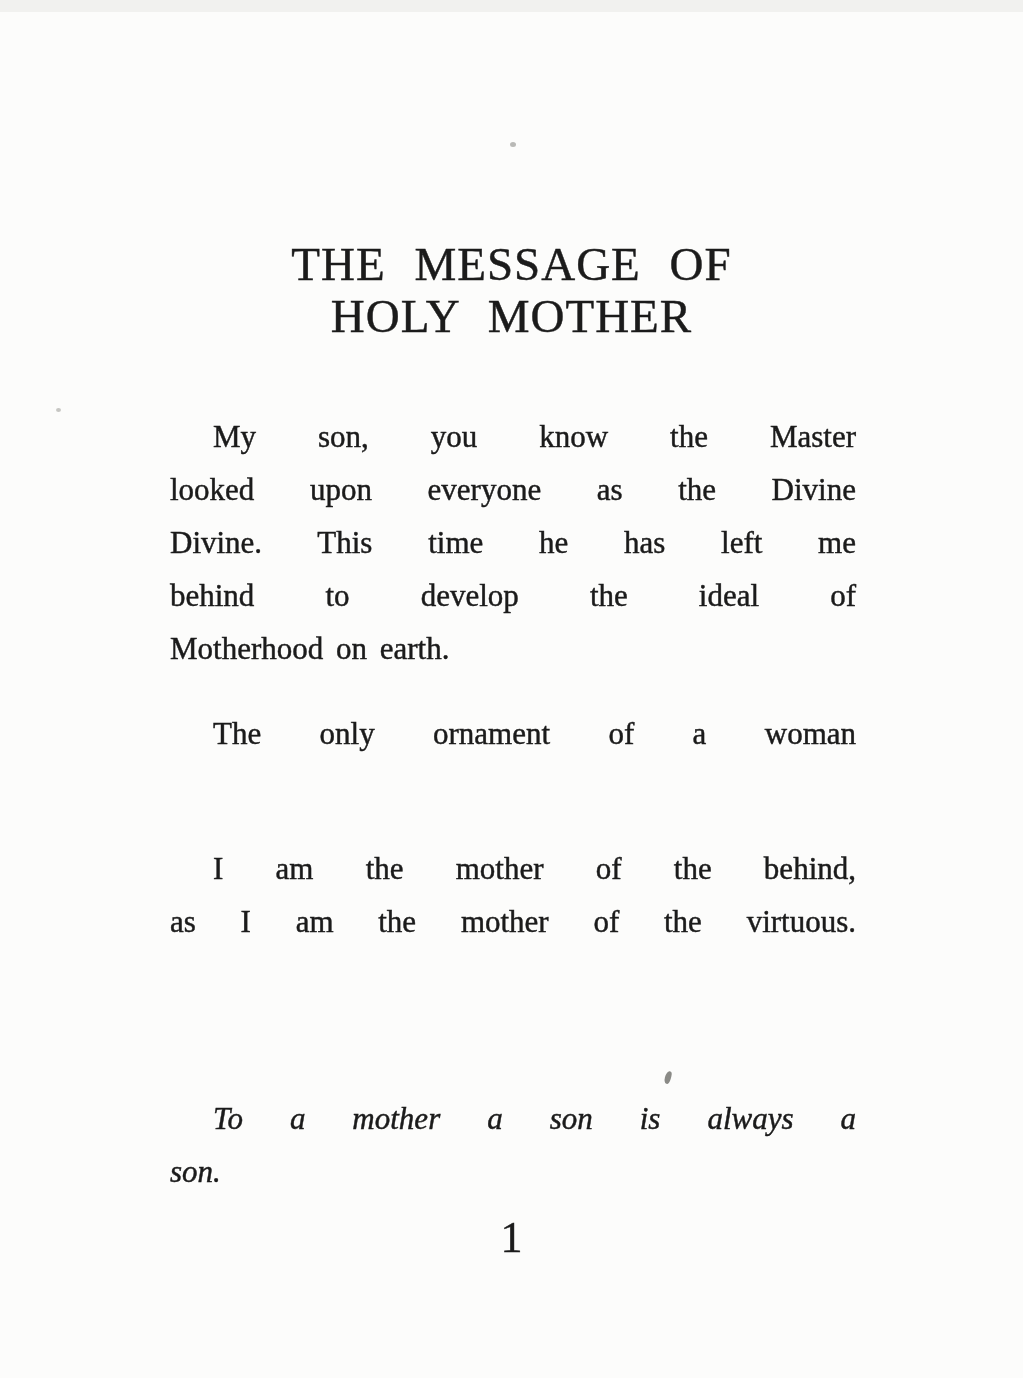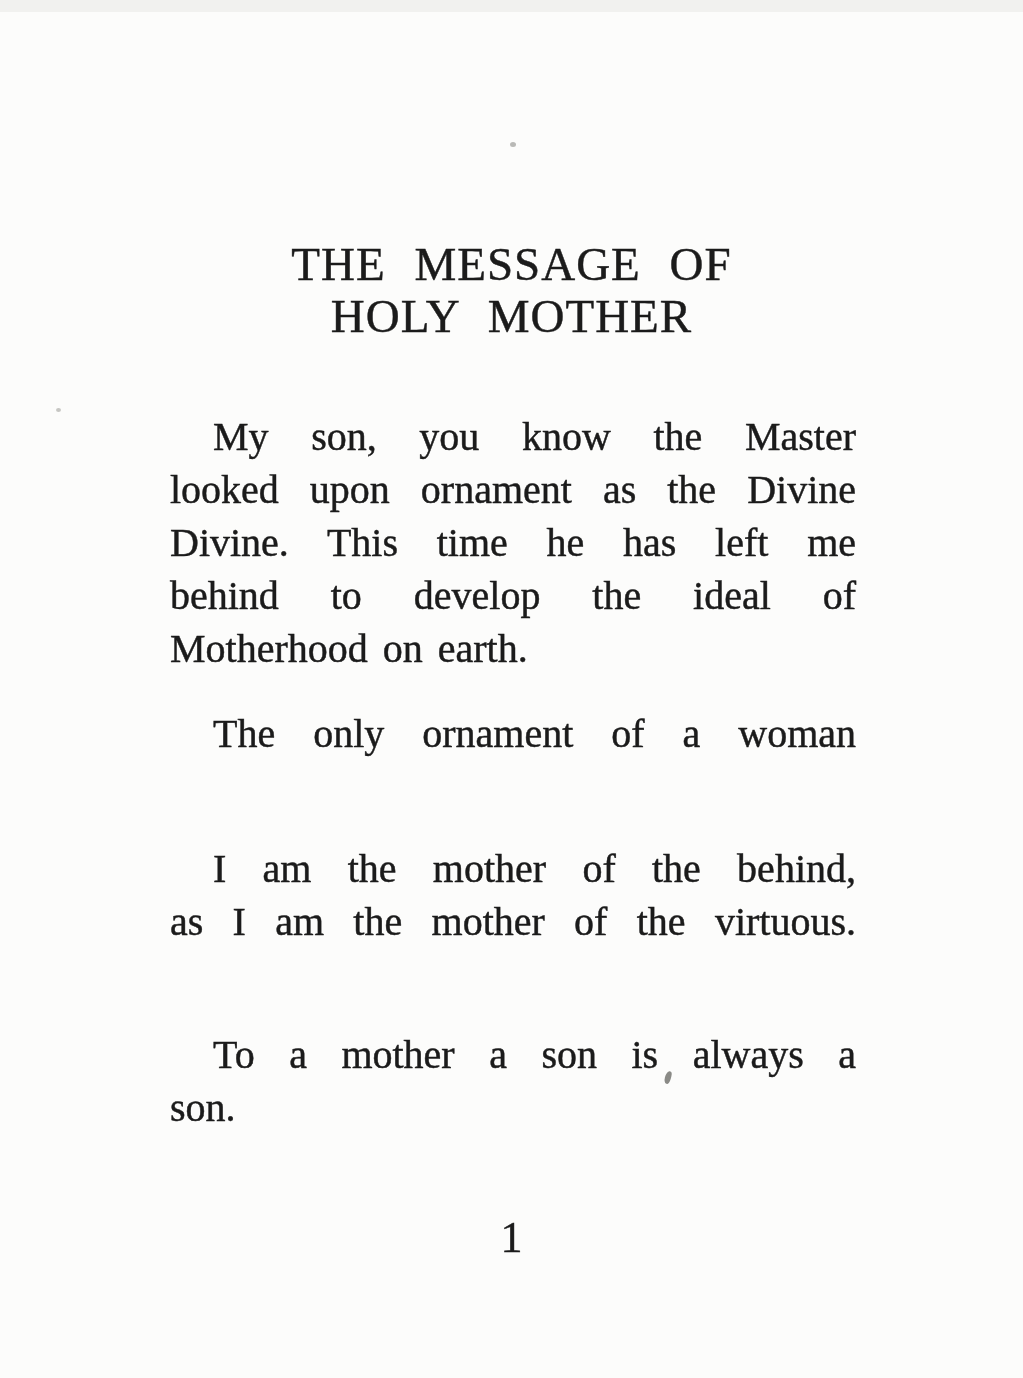--- a/index.html
+++ b/index.html
@@ -27,28 +27,28 @@
     font-size: 47px;
     line-height: 52px;
     font-weight: 400;
     letter-spacing: 1px;
     word-spacing: 16px;
   }
   .para {
     position: absolute;
     left: 170px;
     width: 686px;
-    font-size: 40px;
+    font-size: 31px;
     line-height: 53px;
     word-spacing: 5px;
   }
   .para-1 { top: 398px; }
   .para-2 { top: 695px; }
   .para-3 { top: 830px; }
-  .para-4 { top: 1016px; }
+  .para-4 { top: 1080px; font-style: italic; }
   .text-line {
     text-align: justify;
     text-align-last: justify;
   }
   .text-line.no-just {
     text-align: center;
     text-align-last: left;
   }
   .text-line.indent {
     text-indent: 43px;
@@ -80,21 +80,21 @@
 
 <div class="page" style="--paper: #fcfcfb; --ink: #1b1b1b;">
 
   <div class="title">
     <div>THE MESSAGE OF</div>
     <div>HOLY MOTHER</div>
   </div>
 
   <div class="para para-1">
       <div class="text-line indent">My son, you know the Master</div>
-      <div class="text-line">looked upon ornament as the Divine</div>
+      <div class="text-line">looked upon everyone as the Divine</div>
       <div class="text-line">Divine. This time he has left me</div>
       <div class="text-line">behind to develop the ideal of</div>
       <div class="text-line no-just">Motherhood on earth.</div>
     </div>
   <div class="para para-2">
       <div class="text-line indent">The only ornament of a woman</div>
     </div>
   <div class="para para-3">
       <div class="text-line indent">I am the mother of the behind,</div>
       <div class="text-line">as I am the mother of the virtuous.</div>

